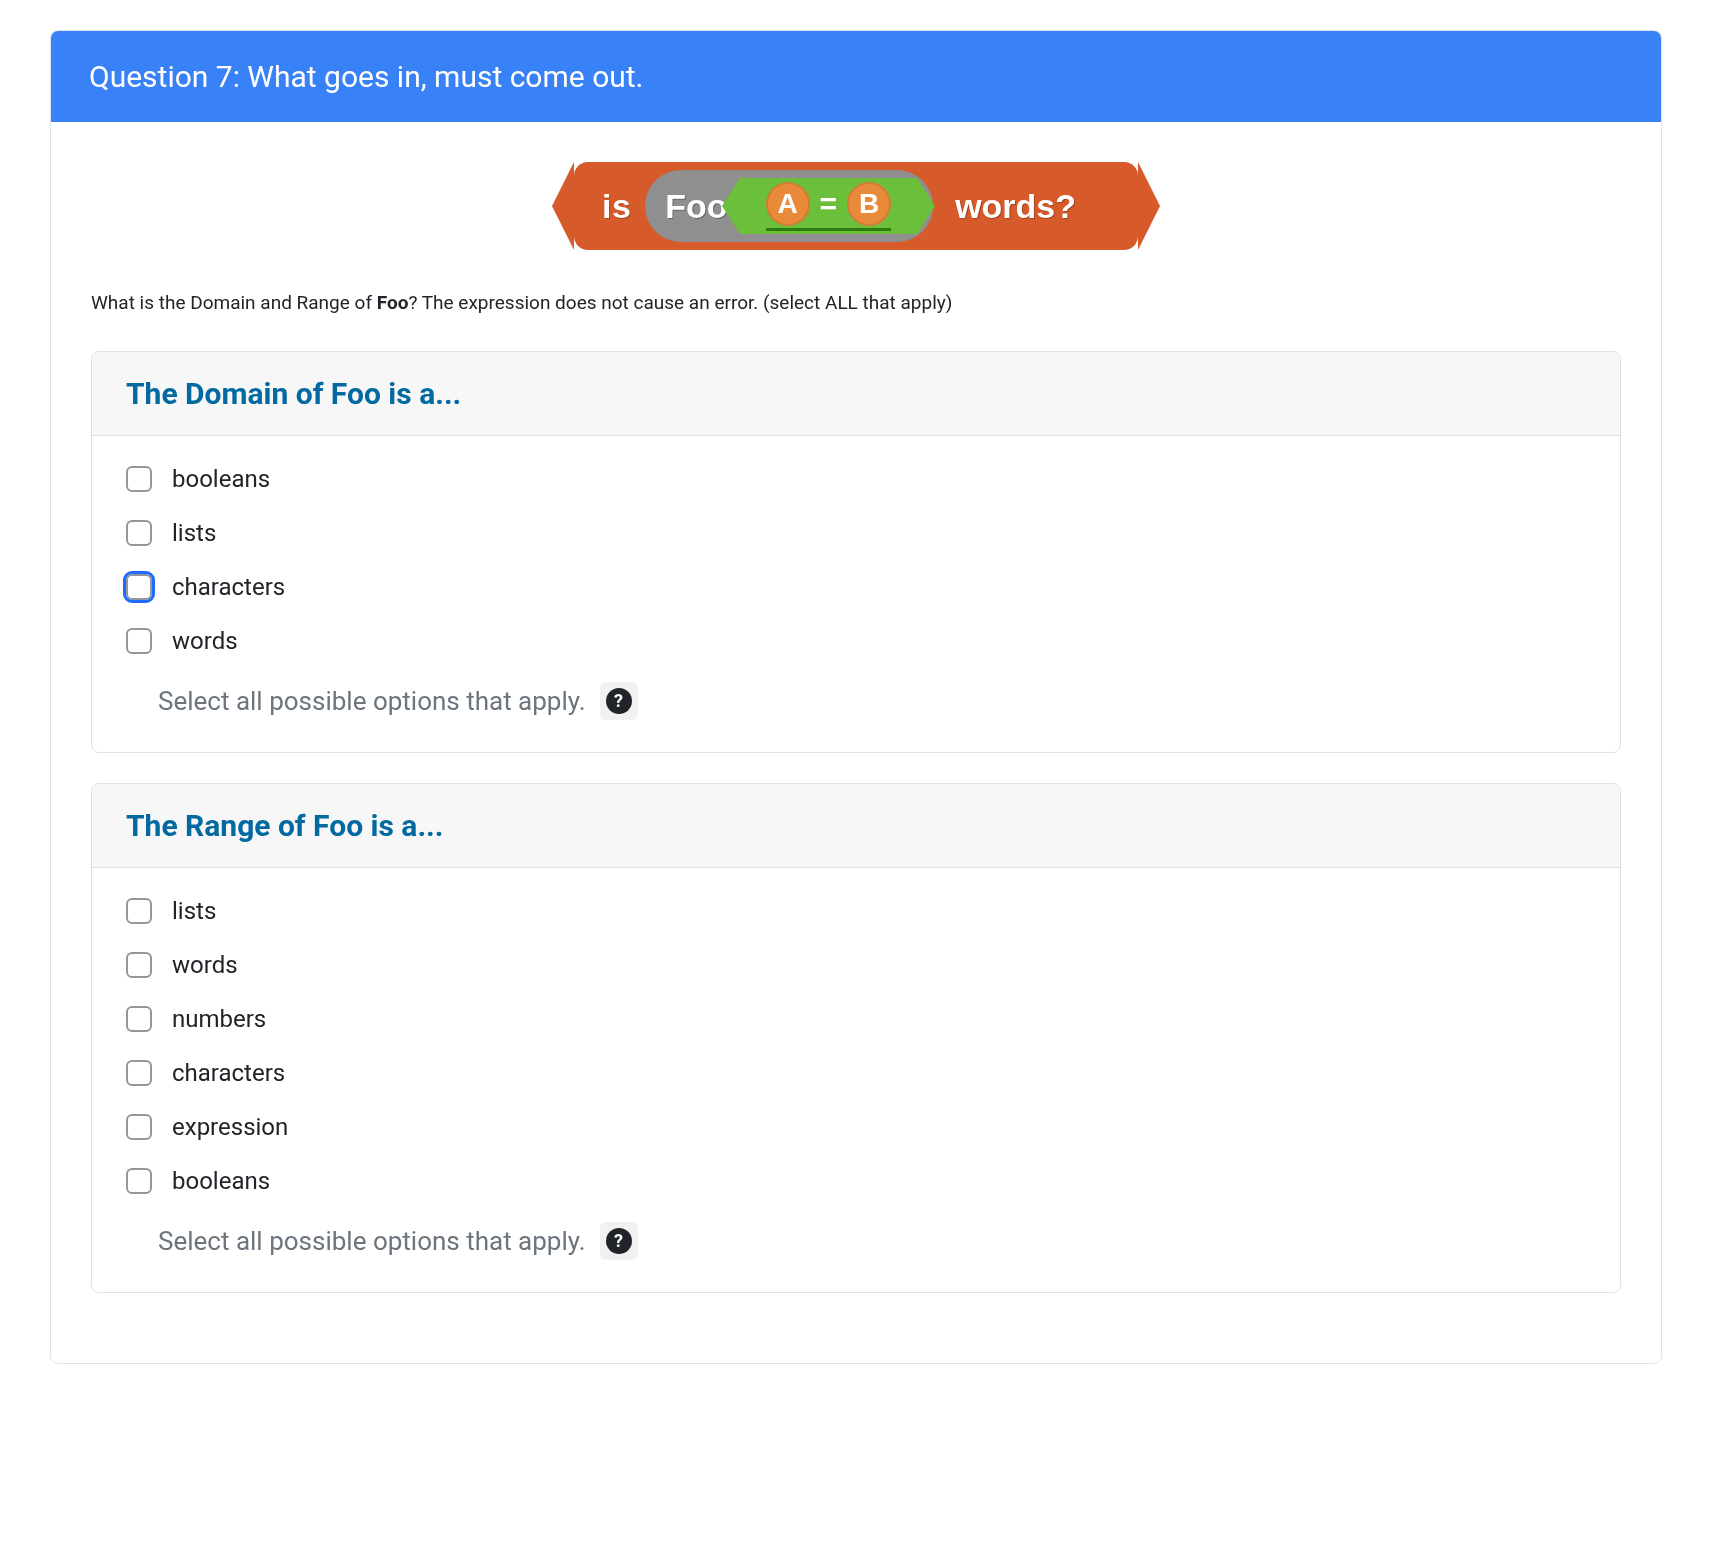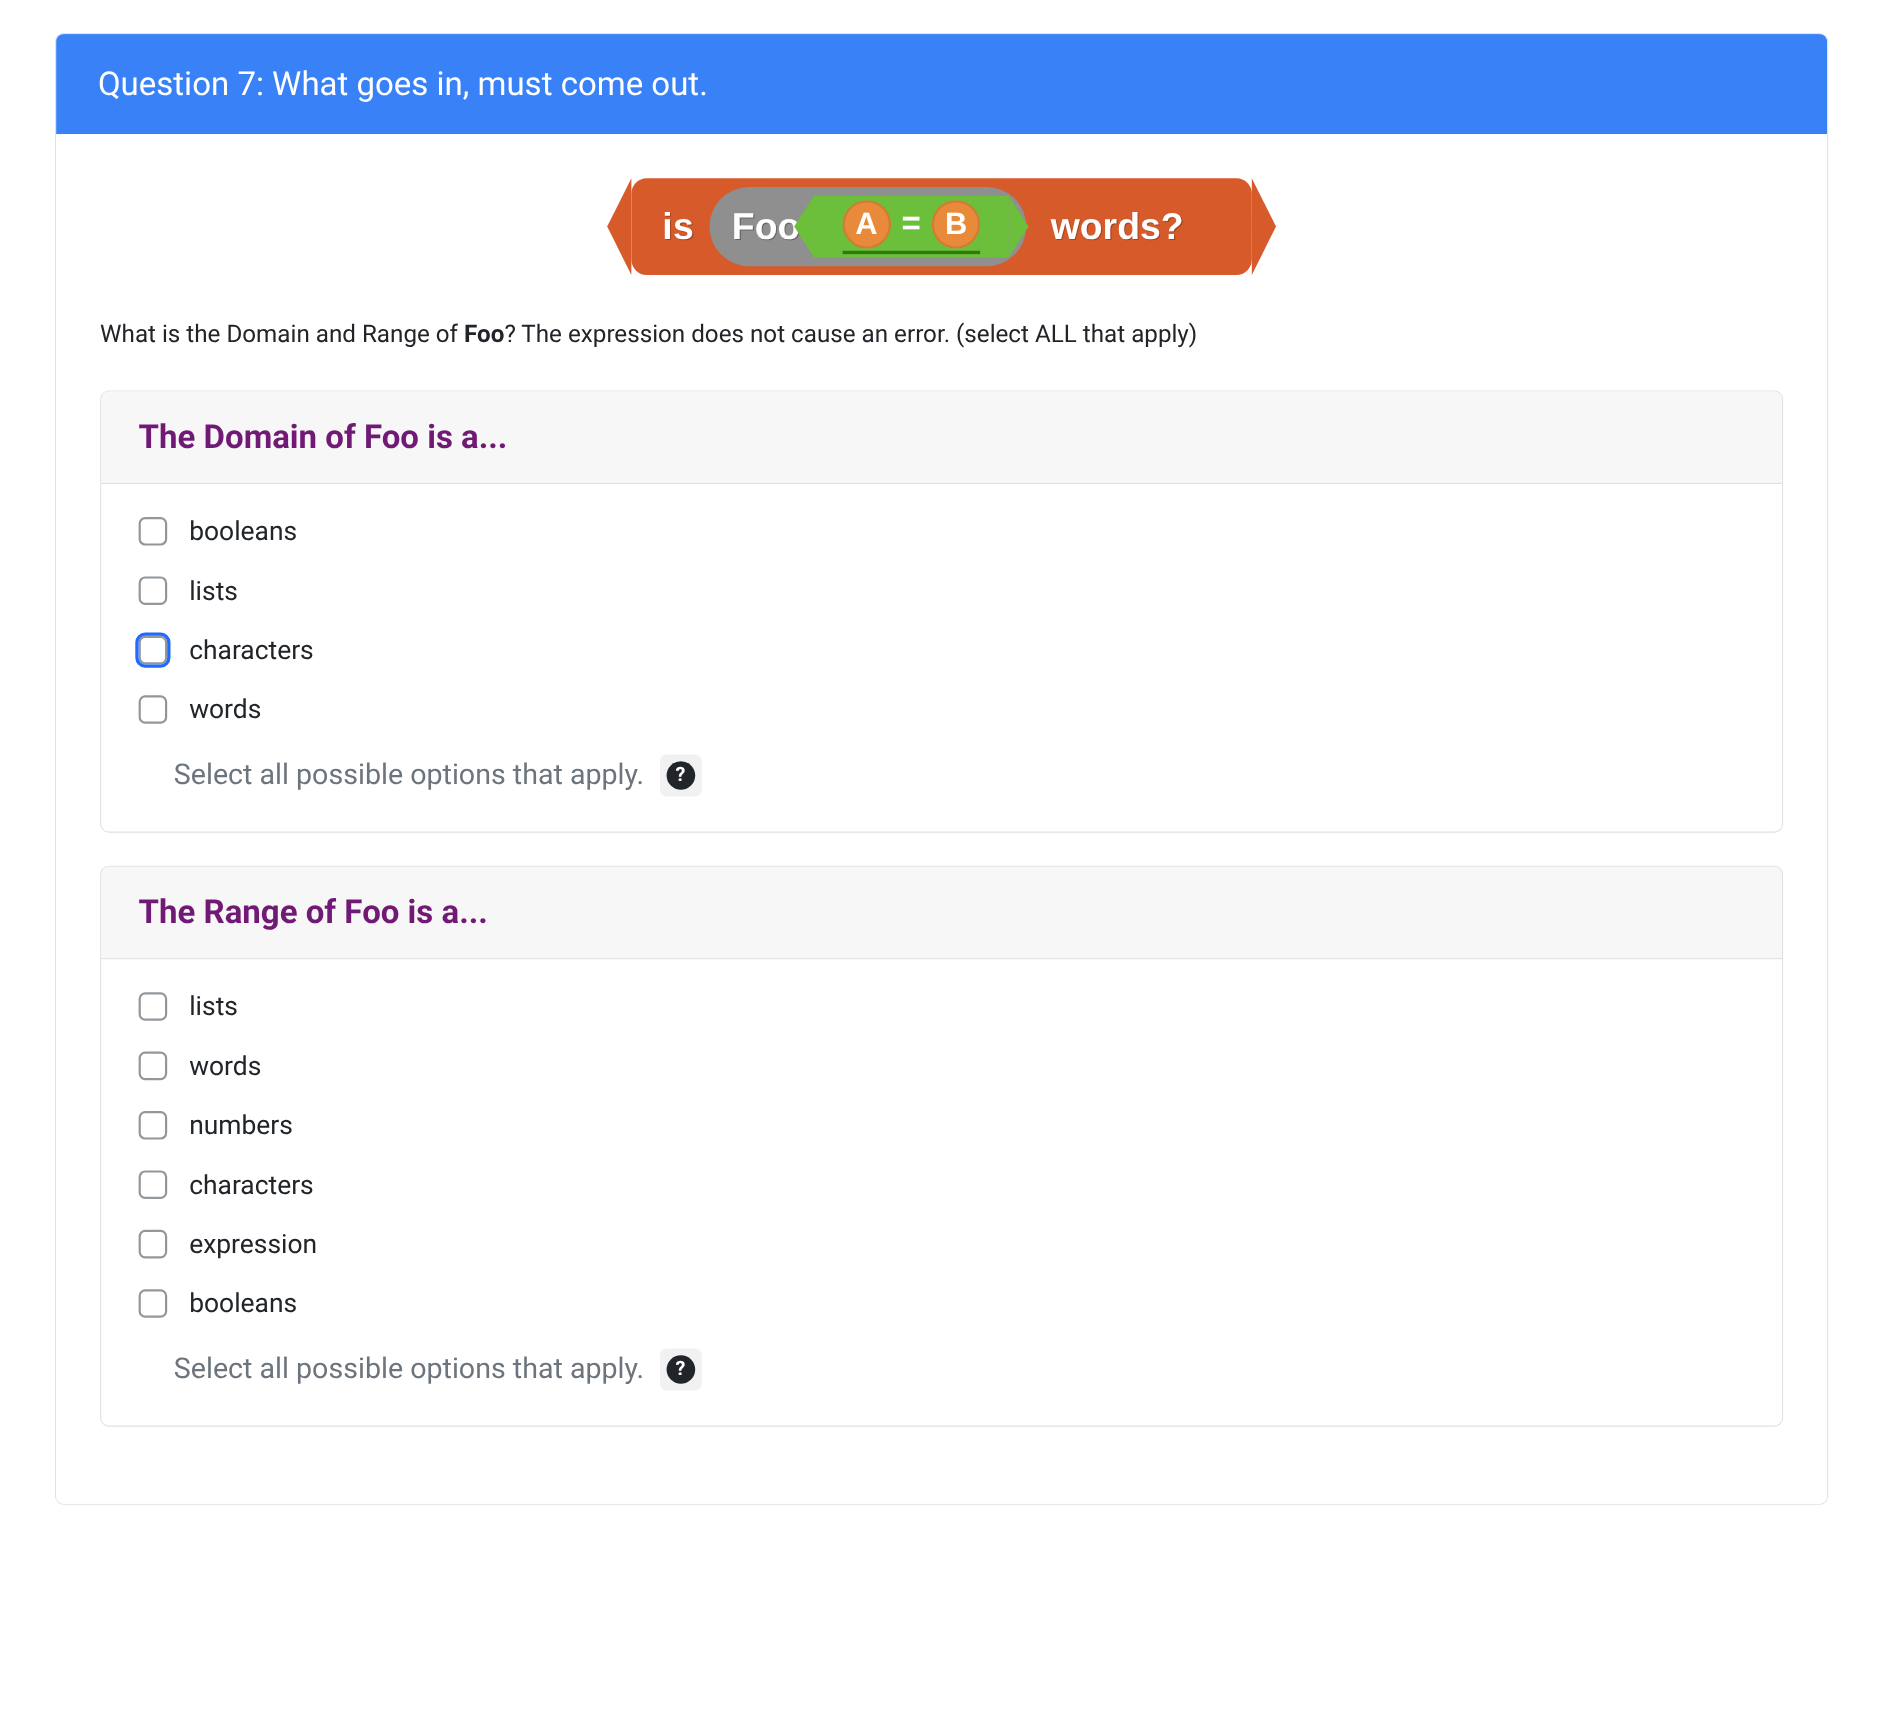--- a/index.html
+++ b/index.html
@@ -101,40 +101,40 @@
     width:44px; height:44px; border-radius:50%;
     background:#e98a3a;
     color:#fff; font-weight:700; font-size:28px;
     box-shadow: inset 0 0 0 2px rgba(0,0,0,.1);
   }
   .snap-eq { color:#fff; font-weight:700; font-size:30px; margin:0 10px; }
   .snap-pred-inner { border-bottom: 3px solid #2c7a10; display:inline-flex; align-items:center; padding-bottom:2px;}
   .snap-empty { color:#fff; text-shadow: 1px 1px 0 rgba(0,0,0,.25); }
 
   .question-text {
-    font-size: 22px;
+    font-size: 19px;
     line-height: 1.4;
     margin: 0 0 34px 0;
   }
   .question-text b { font-weight: 700; }
 
   .sub-card {
     border: 1px solid #dee2e6;
     border-radius: 8px;
     margin-bottom: 30px;
     overflow: hidden;
     background: #fff;
   }
   .sub-card-header {
     background: #f7f7f8;
     border-bottom: 1px solid #dee2e6;
     padding: 24px 34px;
     font-size: 30px;
     font-weight: 700;
-    color: #701a75;
+    color: #0369a1;
   }
   .sub-card-body {
     padding: 30px 34px 32px 34px;
   }
   .option-row {
     display: flex;
     align-items: center;
     gap: 20px;
     margin-bottom: 28px;
   }

